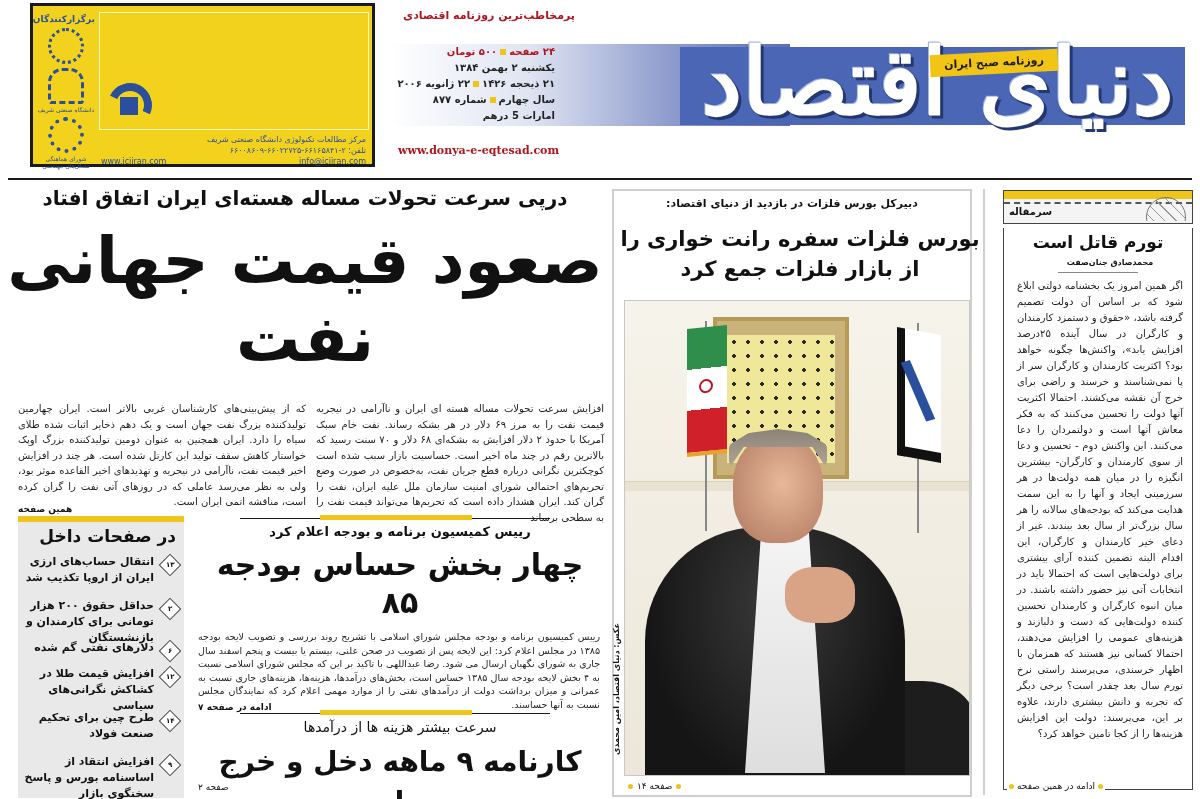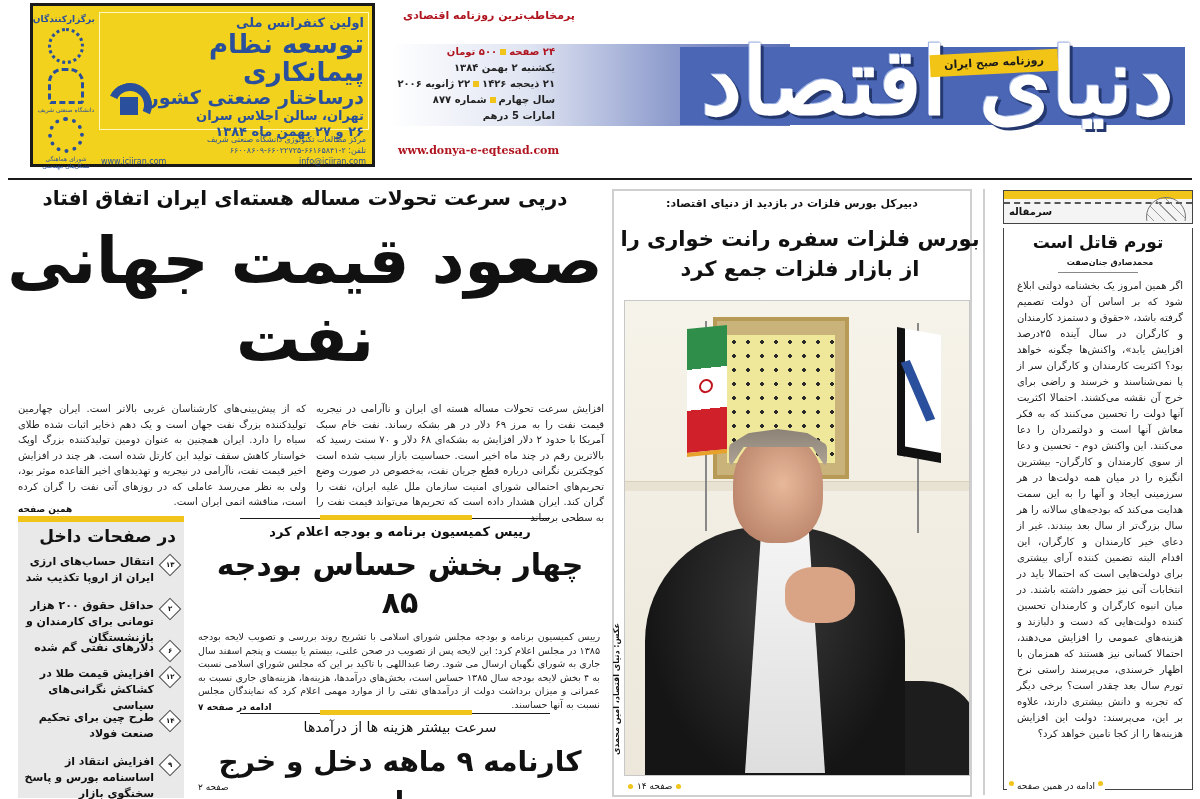--- a/index.html
+++ b/index.html
@@ -124,21 +124,21 @@
   .ed-head .ybar { position: absolute; left: 0; top: 0; width: 100%; height: 8px; background: #f0c419; }
   .ed-head .dash { position: absolute; left: 0; top: 11px; width: 100%; border-top: 2px dashed #555; }
   .ed-head .globe { position: absolute; right: 6px; top: 6px; width: 40px; height: 40px; border: 1px solid #777; border-radius: 50%;
     background: repeating-linear-gradient(45deg, transparent 0 7px, #999 7px 8px); clip-path: inset(0 0 16px 0); }
   #ed-label { position: absolute; left: 6px; top: 16px; direction: rtl; font-size: 10px; font-weight: bold; }
   .ed-body { position: absolute; left: 0; top: 38px; width: 190px; height: 562px; border: 1px solid #444; border-top: none; border-left: 1px solid #444; }
   #ed-title { position: absolute; left: 0; top: 42px; width: 190px; text-align: center; direction: rtl; font-size: 17px; font-weight: bold; }
   #ed-author { position: absolute; left: 0; top: 68px; width: 214px; text-align: center; direction: rtl; font-size: 8px; font-weight: bold; }
   .ed-author-rule { position: absolute; left: 55px; top: 82px; width: 80px; height: 1px; background: #888; }
   #ed-text { position: absolute; left: 14px; top: 88px; width: 166px; font-size: 10px; line-height: 16px; }
-  #ed-cont { position: absolute; left: 4px; top: 591px; direction: rtl; font-size: 9px; display: flex; gap: 3px; background: #fff; padding: 0 2px; }
+  #ed-cont { position: absolute; left: 4px; top: 591px; direction: rtl; font-size: 9px; display: flex; align-items: center; gap: 3px; background: #fff; padding: 0 2px; }
 
   .outer-rule-left { position: absolute; left: 983px; top: 189px; width: 2px; height: 606px; background: #cfcfcf; }
 </style>
 </head>
 <body>
 
 <header id="masthead">
   <div class="ad-box">
     <div class="ad-sponsors">
       <div class="ad-sponsors-title">برگزارکنندگان</div>
@@ -146,27 +146,20 @@
       <div class="seal gear"></div>
       <div class="seal-caption">دانشگاه صنعتی شریف</div>
       <div class="seal ring"></div>
       <div class="seal-caption">شورای هماهنگی تشکل‌های مهندسی</div>
     </div>
     <div class="ad-inner">
       <div class="ad-logo">
           <div class="arc"></div>
           <div class="sq"></div>
         </div>
-      <div class="ad-text">
-        <div class="ad-l1">اولین کنفرانس ملی</div>
-        <div class="ad-l2">توسعه نظام پیمانکاری</div>
-        <div class="ad-l3">درساختار صنعتی کشور</div>
-        <div class="ad-l4">تهران، سالن اجلاس سران</div>
-        <div class="ad-l5">۲۶ و ۲۷ بهمن ماه ۱۳۸۴</div>
-      </div>
     </div>
     <div class="ad-footer">
       <div>مرکز مطالعات تکنولوژی دانشگاه صنعتی شریف</div>
       <div>تلفن: ۲-۶۶۱۶۵۸۴۱-۶۶۰۲۲۷۲۵-۶۶۰۰۸۶۰۹</div>
       <div class="urls">
         <span>www.iciiran.com</span>
         <span>info@iciiran.com</span>
       </div>
     </div>
   </div>

